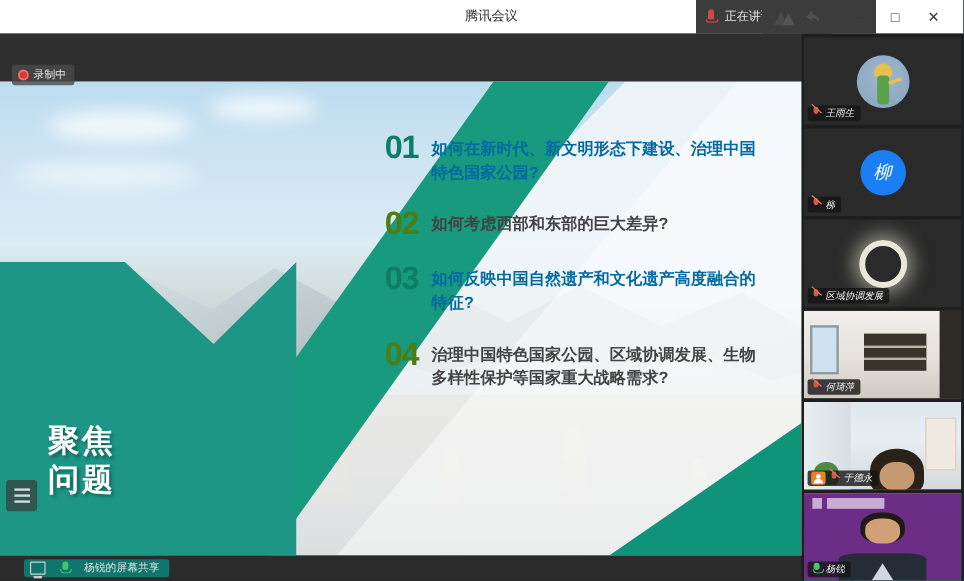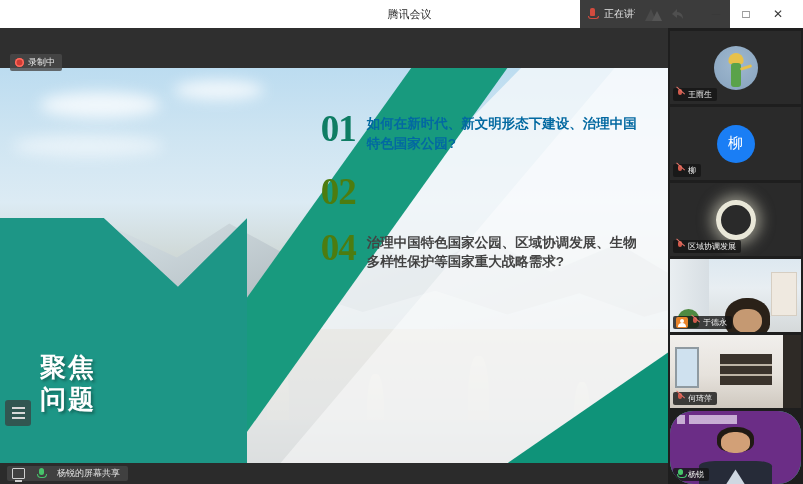--- a/index.html
+++ b/index.html
@@ -77,47 +77,47 @@
   .slide-title{position:absolute;left:6%;top:72%;color:#ffffff;font-size:26px;
         font-weight:bold;line-height:1.22;letter-spacing:2px;
         text-shadow:2px 2px 3px rgba(0,0,0,.35);}
   .menu-btn{position:absolute;left:5px;top:84%;width:26px;height:26px;background:#3a3a3ab3;
         border-radius:3px;display:flex;flex-direction:column;justify-content:center;
         align-items:center;gap:3px;}
   .menu-btn i{display:block;width:13px;height:2px;background:#d8d8d8;}
 
   .qlist{position:absolute;left:48%;top:11%;width:48%;}
   .qrow{display:flex;align-items:flex-start;gap:11px;margin-bottom:21px;}
-  .qnum{font-size:37px;font-weight:bold;line-height:.95;letter-spacing:-1px;flex:0 0 auto;
-        font-family:Liberation Serif, serif;}
+  .qnum{font-size:27px;font-weight:bold;line-height:.95;letter-spacing:-1px;flex:0 0 auto;
+        font-family:Liberation Sans, sans-serif;}
   .qnum.g{color:#0f7d64;} .qnum.d{color:#4d7c0f;}
   .qtx{font-size:13.5px;font-weight:bold;line-height:1.42;padding-top:3px;}
   .qtx.g{color:#0369a1;} .qtx.d{color:#434343;}
 
   
   .sharebar{position:absolute;left:0;bottom:0;width:668px;height:21px;background:#2b2b2b;
         display:flex;align-items:center;}
-  .sb-pill{display:flex;align-items:center;gap:12px;background:#404040;height:15px;
-        border-radius:2px;margin-left:7px;padding:0 8px 0 5px;}
+  .sb-pill{display:flex;align-items:center;gap:12px;background:#0f766e;height:15px;
+        border-radius:2px;margin-left:20px;padding:0 8px 0 5px;}
   .sb-scr{width:11px;height:9px;border:1.2px solid #cfcfcf;border-radius:1px;position:relative;}
   .sb-scr:after{content:"";position:absolute;left:2px;bottom:-3.5px;width:7px;height:1.5px;
         background:#cfcfcf;}
   .sb-mic{width:8px;height:12px;position:relative;flex:0 0 8px;}
   .sb-mic:before{content:"";position:absolute;left:1.5px;top:0;width:5px;height:7px;
         background:#46c46b;border-radius:2.5px;}
   .sb-mic:after{content:"";position:absolute;left:0;top:6px;width:8px;height:3px;
         border:1.2px solid #46c46b;border-top:none;border-radius:0 0 5px 5px;}
   .sb-tx{font-size:9px;color:#e2e2e2;white-space:nowrap;}
 
   
   .rail{position:absolute;left:668px;top:28px;width:135px;height:456px;background:#1e1e1e;
-        padding:3px 2px;box-sizing:border-box;}
+        padding:3px 2px;box-sizing:border-box;font-style:italic;}
   .tile{position:relative;width:131px;height:73px;background:#2a2a2a;margin-bottom:3px;
         overflow:hidden;}
-  .tile.active{outline:2px solid #2ecb74;outline-offset:-2px;border-radius:23px;}
+  .tile.active{outline:2px solid #2ecb74;outline-offset:-2px;}
   .tname{position:absolute;left:3px;bottom:3px;height:13px;background:#151515cc;
         border-radius:2px;display:flex;align-items:center;gap:3px;padding:0 5px 0 3px;
         max-width:120px;}
   .tname-tx{font-size:8px;color:#f0f0f0;white-space:nowrap;overflow:hidden;
         text-overflow:ellipsis;}
   .mic-off{width:9px;height:11px;flex:0 0 9px;position:relative;}
   .mic-off:before{content:"";position:absolute;left:2px;top:0;width:4px;height:6px;
         background:#d05a4c;border-radius:2px;}
   .mic-off:after{content:"";position:absolute;left:-1px;top:1px;width:11px;height:1.4px;
         background:#e8756a;transform:rotate(42deg);transform-origin:center;}
@@ -259,22 +259,27 @@
 
       <div class="qlist">
 
         <div class="qrow">
           <div class="qnum g">01</div>
           <div class="qtx g">如何在新时代、新文明形态下建设、治理中国特色国家公园?</div>
         </div>
 
         <div class="qrow">
           <div class="qnum d">02</div>
-        </div>
-
+          <div class="qtx d">如何考虑西部和东部的巨大差异?</div>
+        </div>
+
+        <div class="qrow">
+          <div class="qnum g">03</div>
+          <div class="qtx g">如何反映中国自然遗产和文化遗产高度融合的特征?</div>
+        </div>
 
         <div class="qrow">
           <div class="qnum d">04</div>
           <div class="qtx d">治理中国特色国家公园、区域协调发展、生物多样性保护等国家重大战略需求?</div>
         </div>
 
       </div>
     </div>
 
     <div class="sharebar">
@@ -306,53 +311,53 @@
         <span class="mic-off"></span>
         <span class="tname-tx">柳</span>
       </div>
     </div>
 
     <div class="tile">
       <div class="av-ring"></div>
       <div class="tname">
         <span class="mic-off"></span>
         <span class="tname-tx">区域协调发展</span>
-      </div>
-    </div>
-
-    <div class="tile">
-      <div class="vid-desk">
-        <span class="curt"></span>
-        <span class="shelf"></span>
-        <span class="plant"></span>
-        <span class="head"></span>
-        <span class="face"></span>
-      </div>
-      <div class="tname">
-        <span class="host-badge"></span>
-        <span class="mic-off"></span>
-        <span class="tname-tx">于德永</span>
       </div>
     </div>
 
     <div class="tile">
       <div class="vid-room">
         <span class="win"></span>
         <span class="shelf">
           <span class="shelf-l" style="top:32%;"></span>
           <span class="shelf-l" style="top:66%;"></span>
         </span>
         <span class="dark"></span>
       </div>
       <div class="tname">
         <span class="mic-off"></span>
         <span class="tname-tx">何琦萍</span>
       </div>
     </div>
 
+    <div class="tile">
+      <div class="vid-desk">
+        <span class="curt"></span>
+        <span class="shelf"></span>
+        <span class="plant"></span>
+        <span class="head"></span>
+        <span class="face"></span>
+      </div>
+      <div class="tname">
+        <span class="host-badge"></span>
+        <span class="mic-off"></span>
+        <span class="tname-tx">于德永</span>
+      </div>
+    </div>
+
     <div class="tile active">
       <div class="vid-purple">
         <span class="logo"></span>
         <span class="head"></span>
         <span class="face"></span>
         <span class="torso"></span>
         <span class="shirt"></span>
       </div>
       <div class="tname">
         <span class="mic-on"></span>

